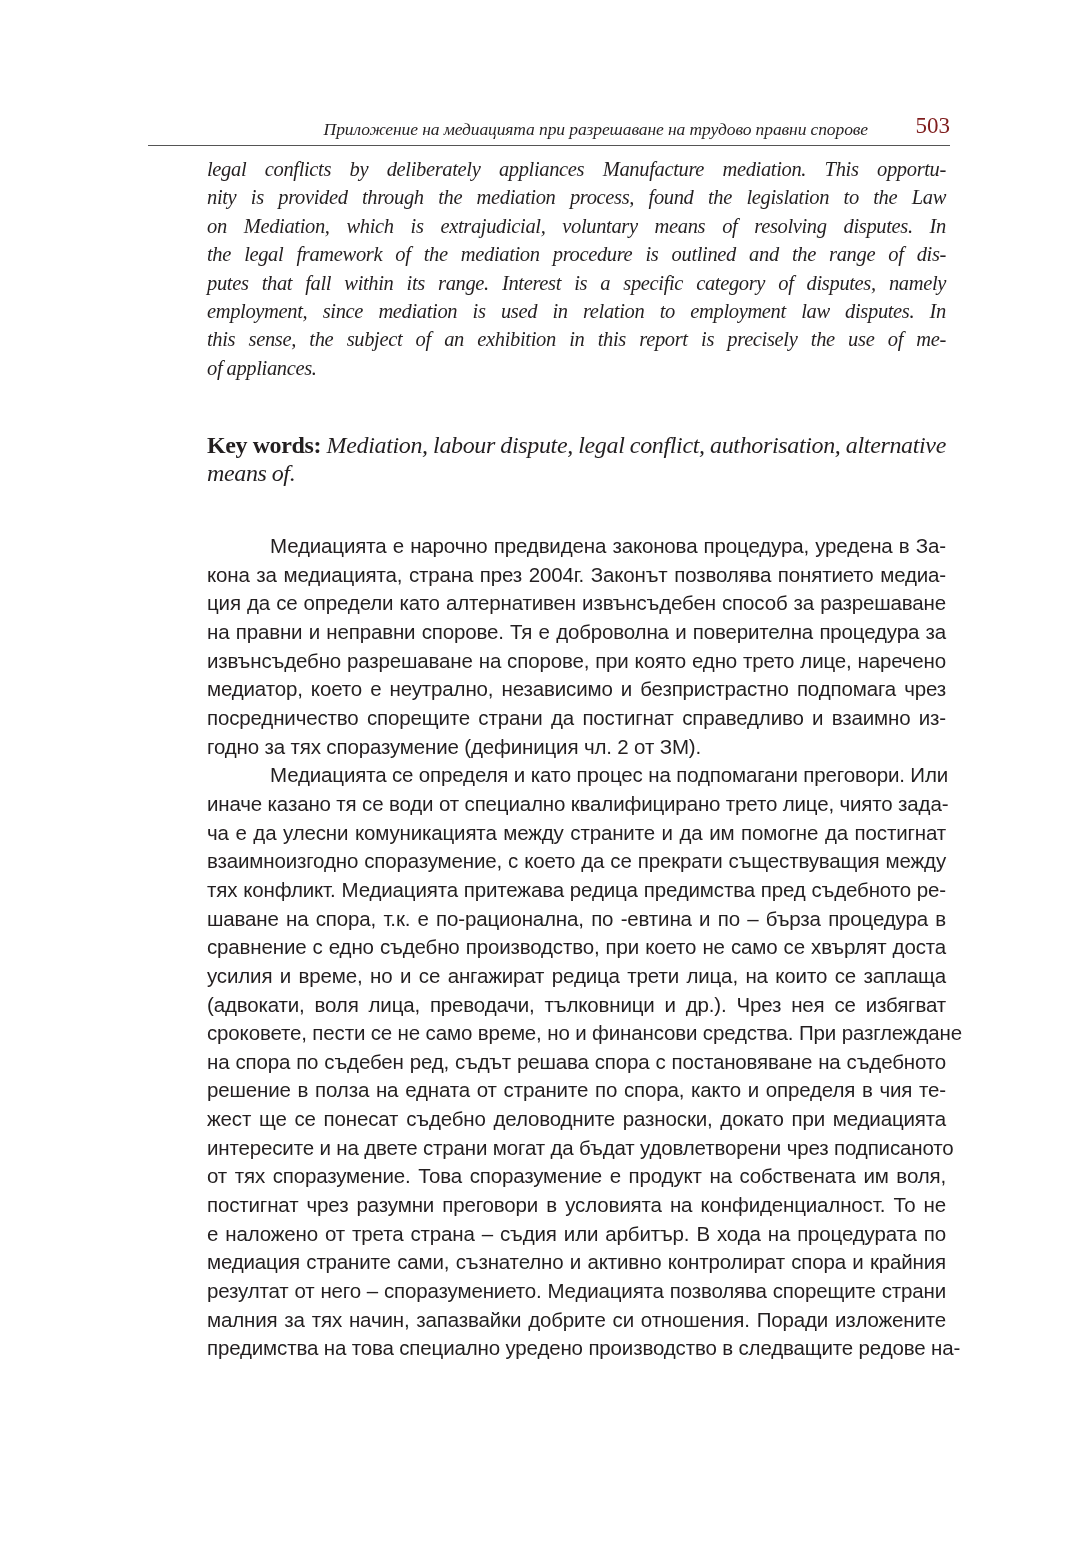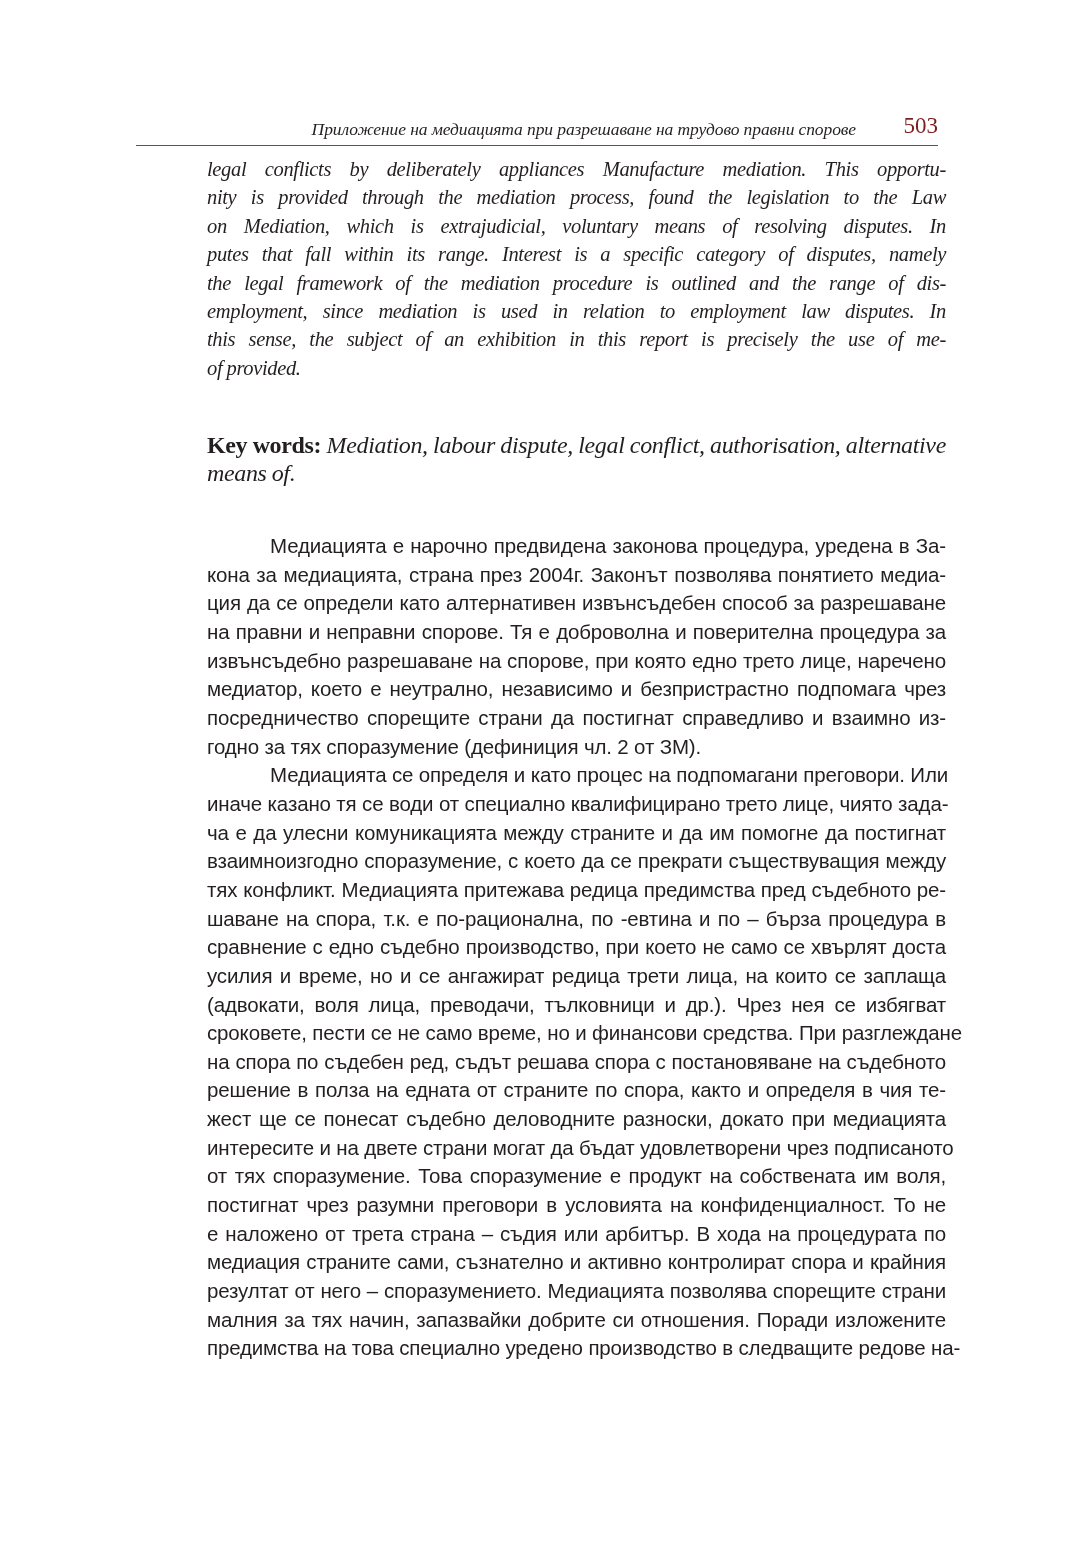--- a/index.html
+++ b/index.html
@@ -1,19 +1,19 @@
 <!DOCTYPE html>
 <html><head>
 <meta charset="utf-8">
 <style>
   html, body { margin: 0; padding: 0; background: #ffffff; }
   body { width: 1080px; height: 1550px; position: relative; overflow: hidden; color: #231f20; }
   .page { position: absolute; left: 0; top: 0; width: 1080px; height: 1550px; }
   .running-head {
-    position: absolute; left: 136px; top: 113px; width: 802px; height: 32px;
+    position: absolute; left: 148px; top: 113px; width: 802px; height: 32px;
     border-bottom: 1.5px solid #555555;
   }
   .running-title {
     position: absolute; right: 82px; top: 6px;
     font-family: "Liberation Serif", serif; font-style: italic; font-size: 17.5px;
     color: #231f20; white-space: nowrap; letter-spacing: -0.1px;
   }
   .page-number {
     position: absolute; right: 0; top: 0;
     font-family: "Liberation Serif", serif; font-size: 23px; color: #7f1d1d;
@@ -46,25 +46,25 @@
 
   <div class="running-head">
     <span class="running-title">Приложение на медиацията при разрешаване на трудово правни спорове</span>
     <span class="page-number">503</span>
   </div>
 
   <div class="abstract">
     <span class="line">legal conflicts by deliberately appliances Manufacture mediation. This opportu-</span>
     <span class="line">nity is provided through the mediation process, found the legislation to the Law</span>
     <span class="line">on Mediation, which is extrajudicial, voluntary means of resolving disputes. In</span>
+    <span class="line">the legal framework of the mediation procedure is outlined and the range of dis-</span>
     <span class="line">putes that fall within its range. Interest is a specific category of disputes, namely</span>
-    <span class="line">the legal framework of the mediation procedure is outlined and the range of dis-</span>
     <span class="line">employment, since mediation is used in relation to employment law disputes. In</span>
     <span class="line">this sense, the subject of an exhibition in this report is precisely the use of me-</span>
-    <span class="line last">of provided.</span>
+    <span class="line last">of appliances.</span>
   </div>
 
   <div class="keywords">
     <span class="line"><span class="kw-label">Key words:</span><span class="kw-text"> Mediation, labour dispute, legal conflict, authorisation, alternative</span></span>
     <span class="line last kw-text">means of.</span>
   </div>
 
   <div class="body-text">
     <p>
       <span class="line" style="padding-left: 63px;">Медиацията е нарочно предвидена законова процедура, уредена в За-</span>

